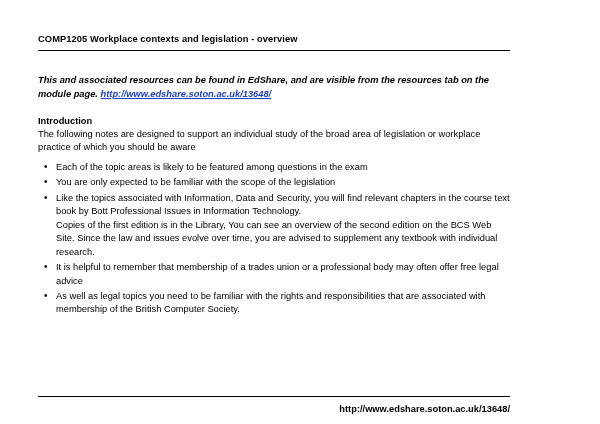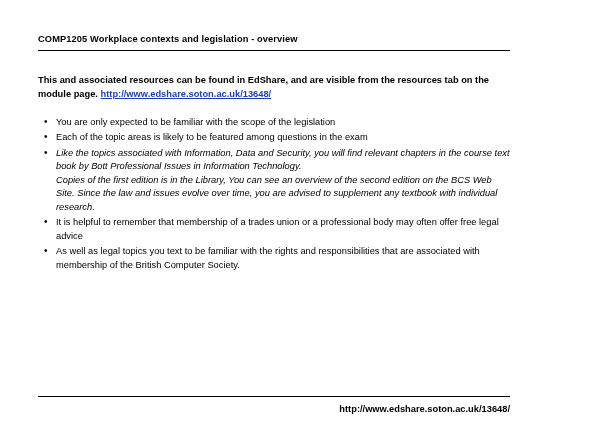--- a/index.html
+++ b/index.html
@@ -32,20 +32,21 @@
   }
   .body-area {
     flex: 1 1 auto;
     padding-top: 22px;
   }
   .lead {
     font-size: 9.3px;
     font-weight: bold;
     line-height: 1.55;
     margin: 0 0 14px 0;
+    font-style: italic;
   }
   .lead a {
     color: #1a3fbf;
     text-decoration: underline;
   }
   .section-title {
     font-size: 9.3px;
     font-weight: bold;
     margin: 0 0 2px 0;
   }
@@ -96,28 +97,30 @@
     <span>COMP1205 Workplace contexts and legislation - overview</span>
   </div>
 
   <div class="body-area">
 
     <p class="lead">
       <span>This and associated resources can be found in EdShare, and are visible from the resources tab on the module page.</span>
       <a href="#">http://www.edshare.soton.ac.uk/13648/</a>
     </p>
 
+    <p class="section-title">Introduction</p>
+    <p class="intro-text">The following notes are designed to support an individual study of the broad area of legislation or workplace practice of which you should be aware</p>
 
     <ul class="bullets">
+      <li><span>Each of the topic areas is likely to be featured among questions in the exam</span></li>
       <li><span>You are only expected to be familiar with the scope of the legislation</span></li>
-      <li><span>Each of the topic areas is likely to be featured among questions in the exam</span></li>
-      <li><span style="white-space: pre-line; font-style: italic;">Like the topics associated with Information, Data and Security, you will find relevant chapters in the course text book by Bott Professional Issues in Information Technology.
+      <li><span style="white-space: pre-line;">Like the topics associated with Information, Data and Security, you will find relevant chapters in the course text book by Bott Professional Issues in Information Technology.
 Copies of the first edition is in the Library, You can see an overview of the second edition on the BCS Web Site. Since the law and issues evolve over time, you are advised to supplement any textbook with individual research.</span></li>
       <li><span>It is helpful to remember that membership of a trades union or a professional body may often offer free legal advice</span></li>
-      <li><span>As well as legal topics you text to be familiar with the rights and responsibilities that are associated with membership of the British Computer Society.</span></li>
+      <li><span>As well as legal topics you need to be familiar with the rights and responsibilities that are associated with membership of the British Computer Society.</span></li>
     </ul>
 
   </div>
 
   <div class="footer">
     <a href="#">http://www.edshare.soton.ac.uk/13648/</a>
   </div>
 
 </div>
 

